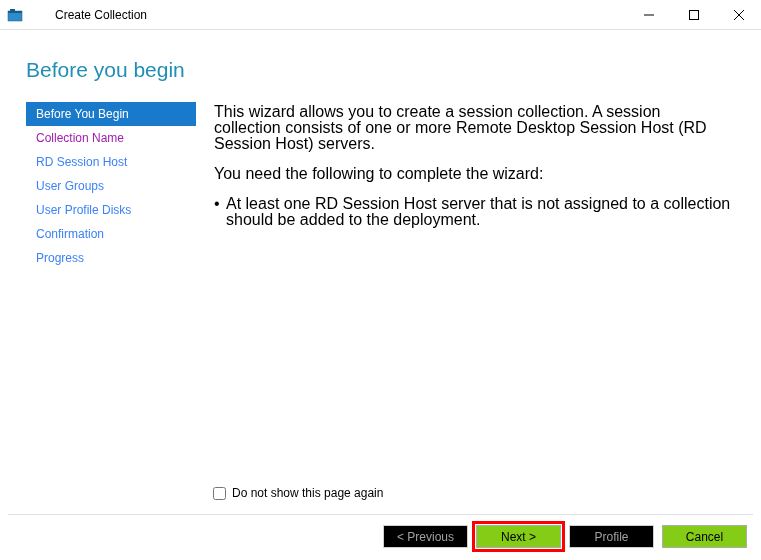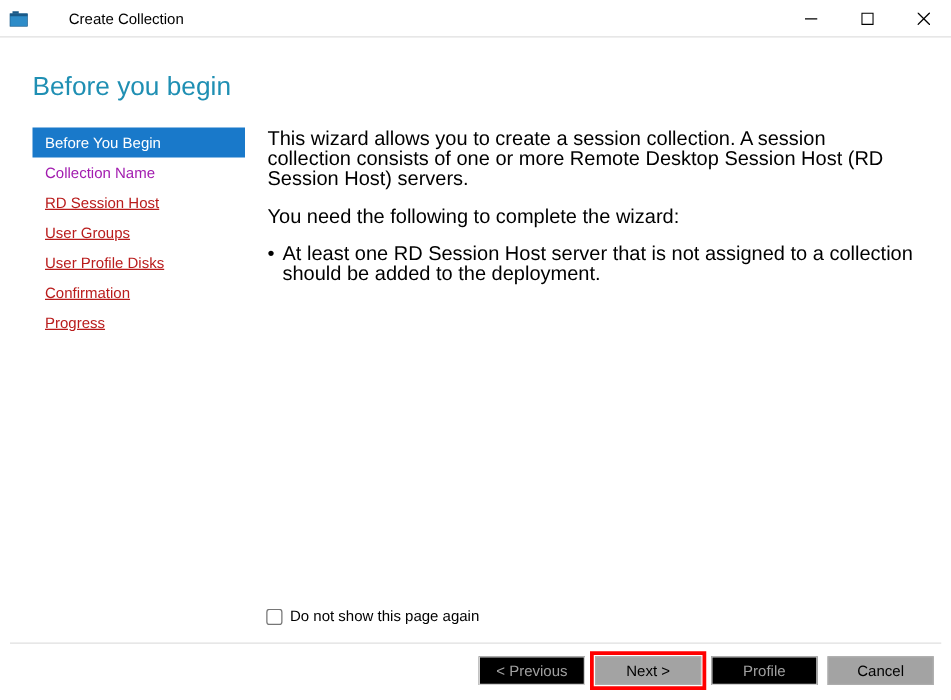--- a/index.html
+++ b/index.html
@@ -66,22 +66,21 @@
     font-size: 12px;
     color: #a21caf;
     cursor: default;
     line-height: 16px;
   }
   .sidebar .nav-item.selected {
     background: #1979ca;
     color: #fff;
   }
   .sidebar .nav-item.disabled {
-    color: #b91c1c;
-    text-decoration: underline;
+    color: #3b82f6;
   }
   .content {
     flex: 1;
     padding: 2px 30px 0 18px;
     font-size: 16px;
     color: #000;
     line-height: 16px;
   }
   .content p { margin-bottom: 14px; }
   .content ul { list-style: none; padding-left: 0; }
@@ -117,21 +116,21 @@
   .button-row {
     display: flex;
     justify-content: flex-end;
     gap: 8px;
     padding: 10px 14px 0 0;
   }
   .btn {
     width: 85px;
     height: 23px;
     font-size: 12px;
-    background: #a3a3a3;
+    background: #84cc16;
     border: 1px solid #adadad;
     display: flex;
     align-items: center;
     justify-content: center;
     cursor: default;
   }
   .btn.disabled {
     color: #a0a0a0;
     background: #000000;
     border-color: #d0d0d0;

